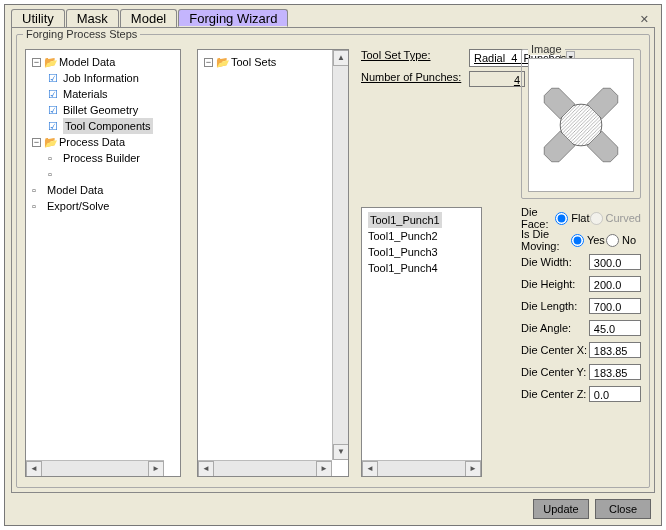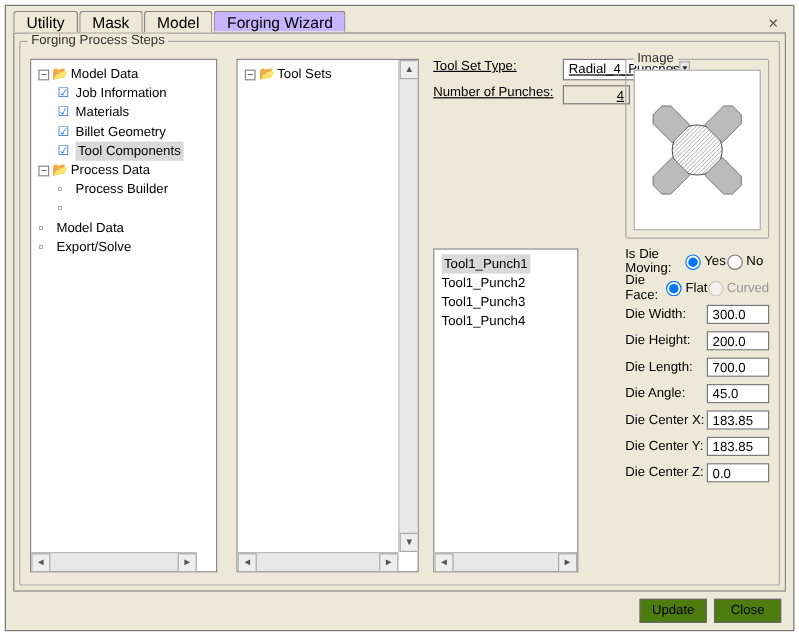--- a/index.html
+++ b/index.html
@@ -228,21 +228,21 @@
   
   .bottom-bar {
     position: absolute;
     right: 10px;
     bottom: 6px;
     display: flex;
     gap: 6px;
   }
   .btn {
     border: 1px solid #666;
-    background: #4d7c0f;
+    background: #a3a3a3;
     height: 20px;
     min-width: 56px;
     font: inherit;
     padding: 0 8px;
   }
 
   
   .diagram { width: 120px; height: 120px; }
 </style>
 </head>
@@ -400,42 +400,42 @@
             </div>
         </div>
         <div class="hscroll">
             <div class="sbtn">◄</div>
             <div class="sbtn">►</div>
           </div>
       </div>
 
       <div class="die-panel">
         <div class="die-row">
+          <span class="die-lbl">Die Face:</span>
+          <label class="radio">
+              <input type="radio" checked="" style="">
+              <span>Flat</span>
+            </label>
+          <label class="radio disabled">
+              <input type="radio" disabled="" style="">
+              <span>Curved</span>
+            </label>
+        </div>
+        <div class="die-row">
           <span class="die-lbl">Is Die Moving:</span>
           <label class="radio">
               <input type="radio" checked="" style="">
               <span>Yes</span>
             </label>
           <label class="radio">
               <input type="radio" style="">
               <span>No</span>
             </label>
         </div>
         <div class="die-row">
-          <span class="die-lbl">Die Face:</span>
-          <label class="radio">
-              <input type="radio" checked="" style="">
-              <span>Flat</span>
-            </label>
-          <label class="radio disabled">
-              <input type="radio" disabled="" style="">
-              <span>Curved</span>
-            </label>
-        </div>
-        <div class="die-row">
           <span class="die-lbl">Die Width:</span>
           <div class="txt">300.0</div>
         </div>
         <div class="die-row">
           <span class="die-lbl">Die Height:</span>
           <div class="txt">200.0</div>
         </div>
         <div class="die-row">
           <span class="die-lbl">Die Length:</span>
           <div class="txt">700.0</div>

